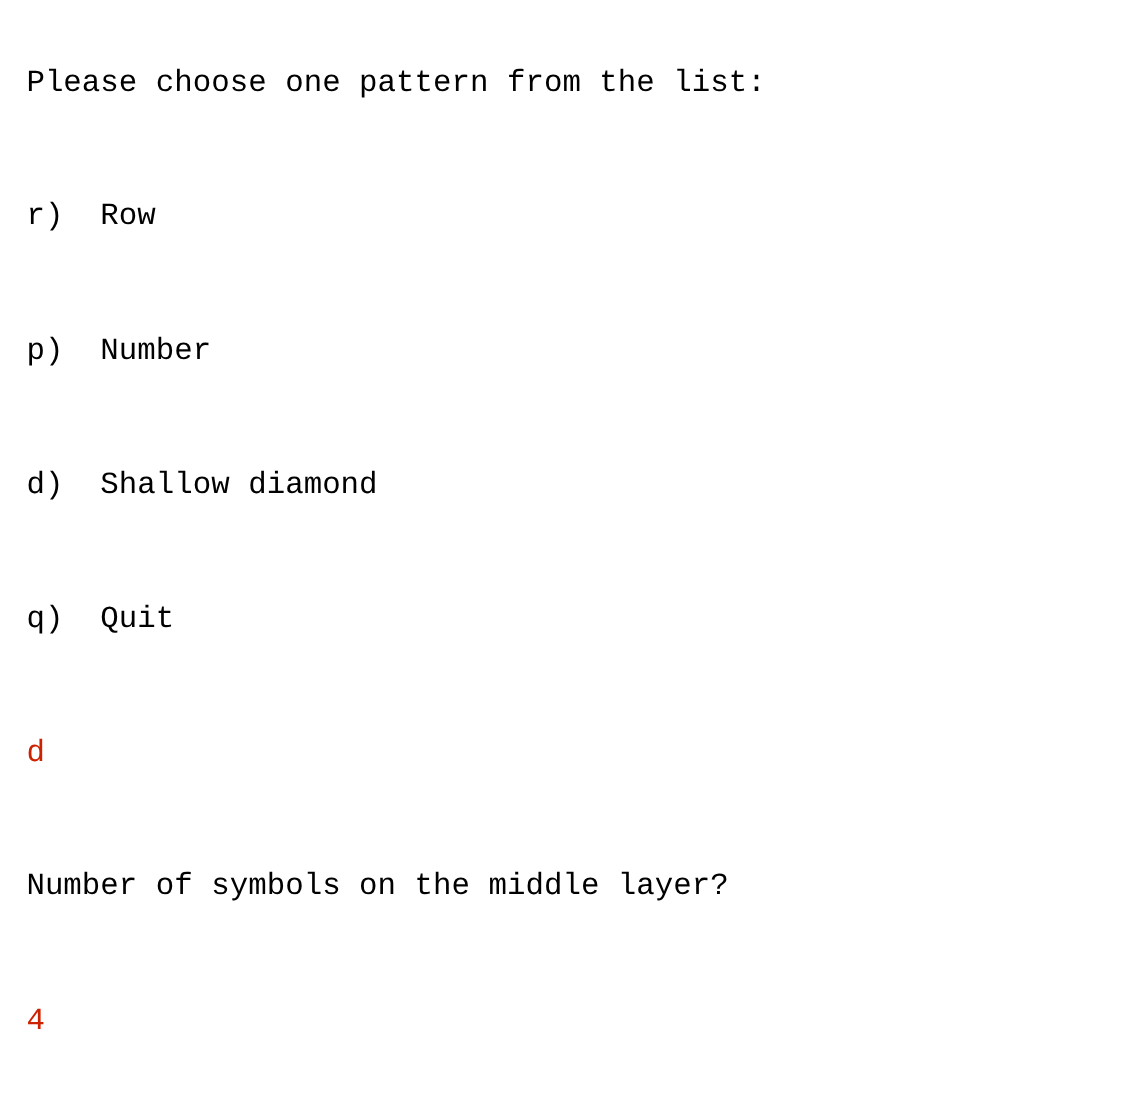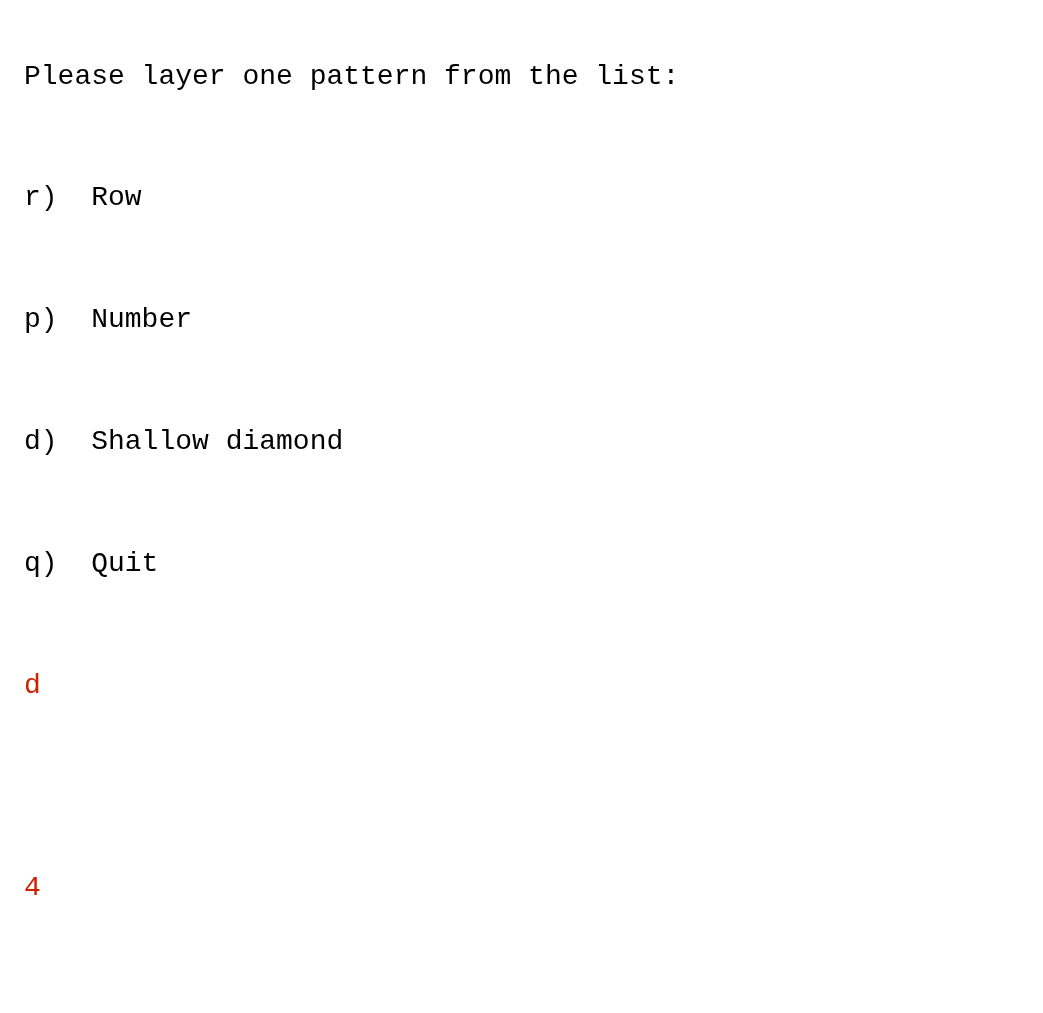--- a/index.html
+++ b/index.html
@@ -21,32 +21,33 @@
       line-height: 1.45;
     }
     .user-input {
       color: #cc2200;
     }
   </style>
 </head>
 <body>
 
 <div class="terminal-content">
-<span>Please layer one pattern from the list:</span>
+<span>Please choose one pattern from the list:</span>
 <br>
 <span>r)  Row</span>
 <br>
 <span>p)  Number</span>
 <br>
 <span>d)  Shallow diamond</span>
 <br>
 <span>q)  Quit</span>
 <br>
 <span class="user-input">d</span>
 <br>
+<span>Number of symbols on the middle layer?</span>
 <br>
 <span class="user-input">4</span>
 <br>
 <br>
 
 <br>
 
 <br>
 
 <br>

